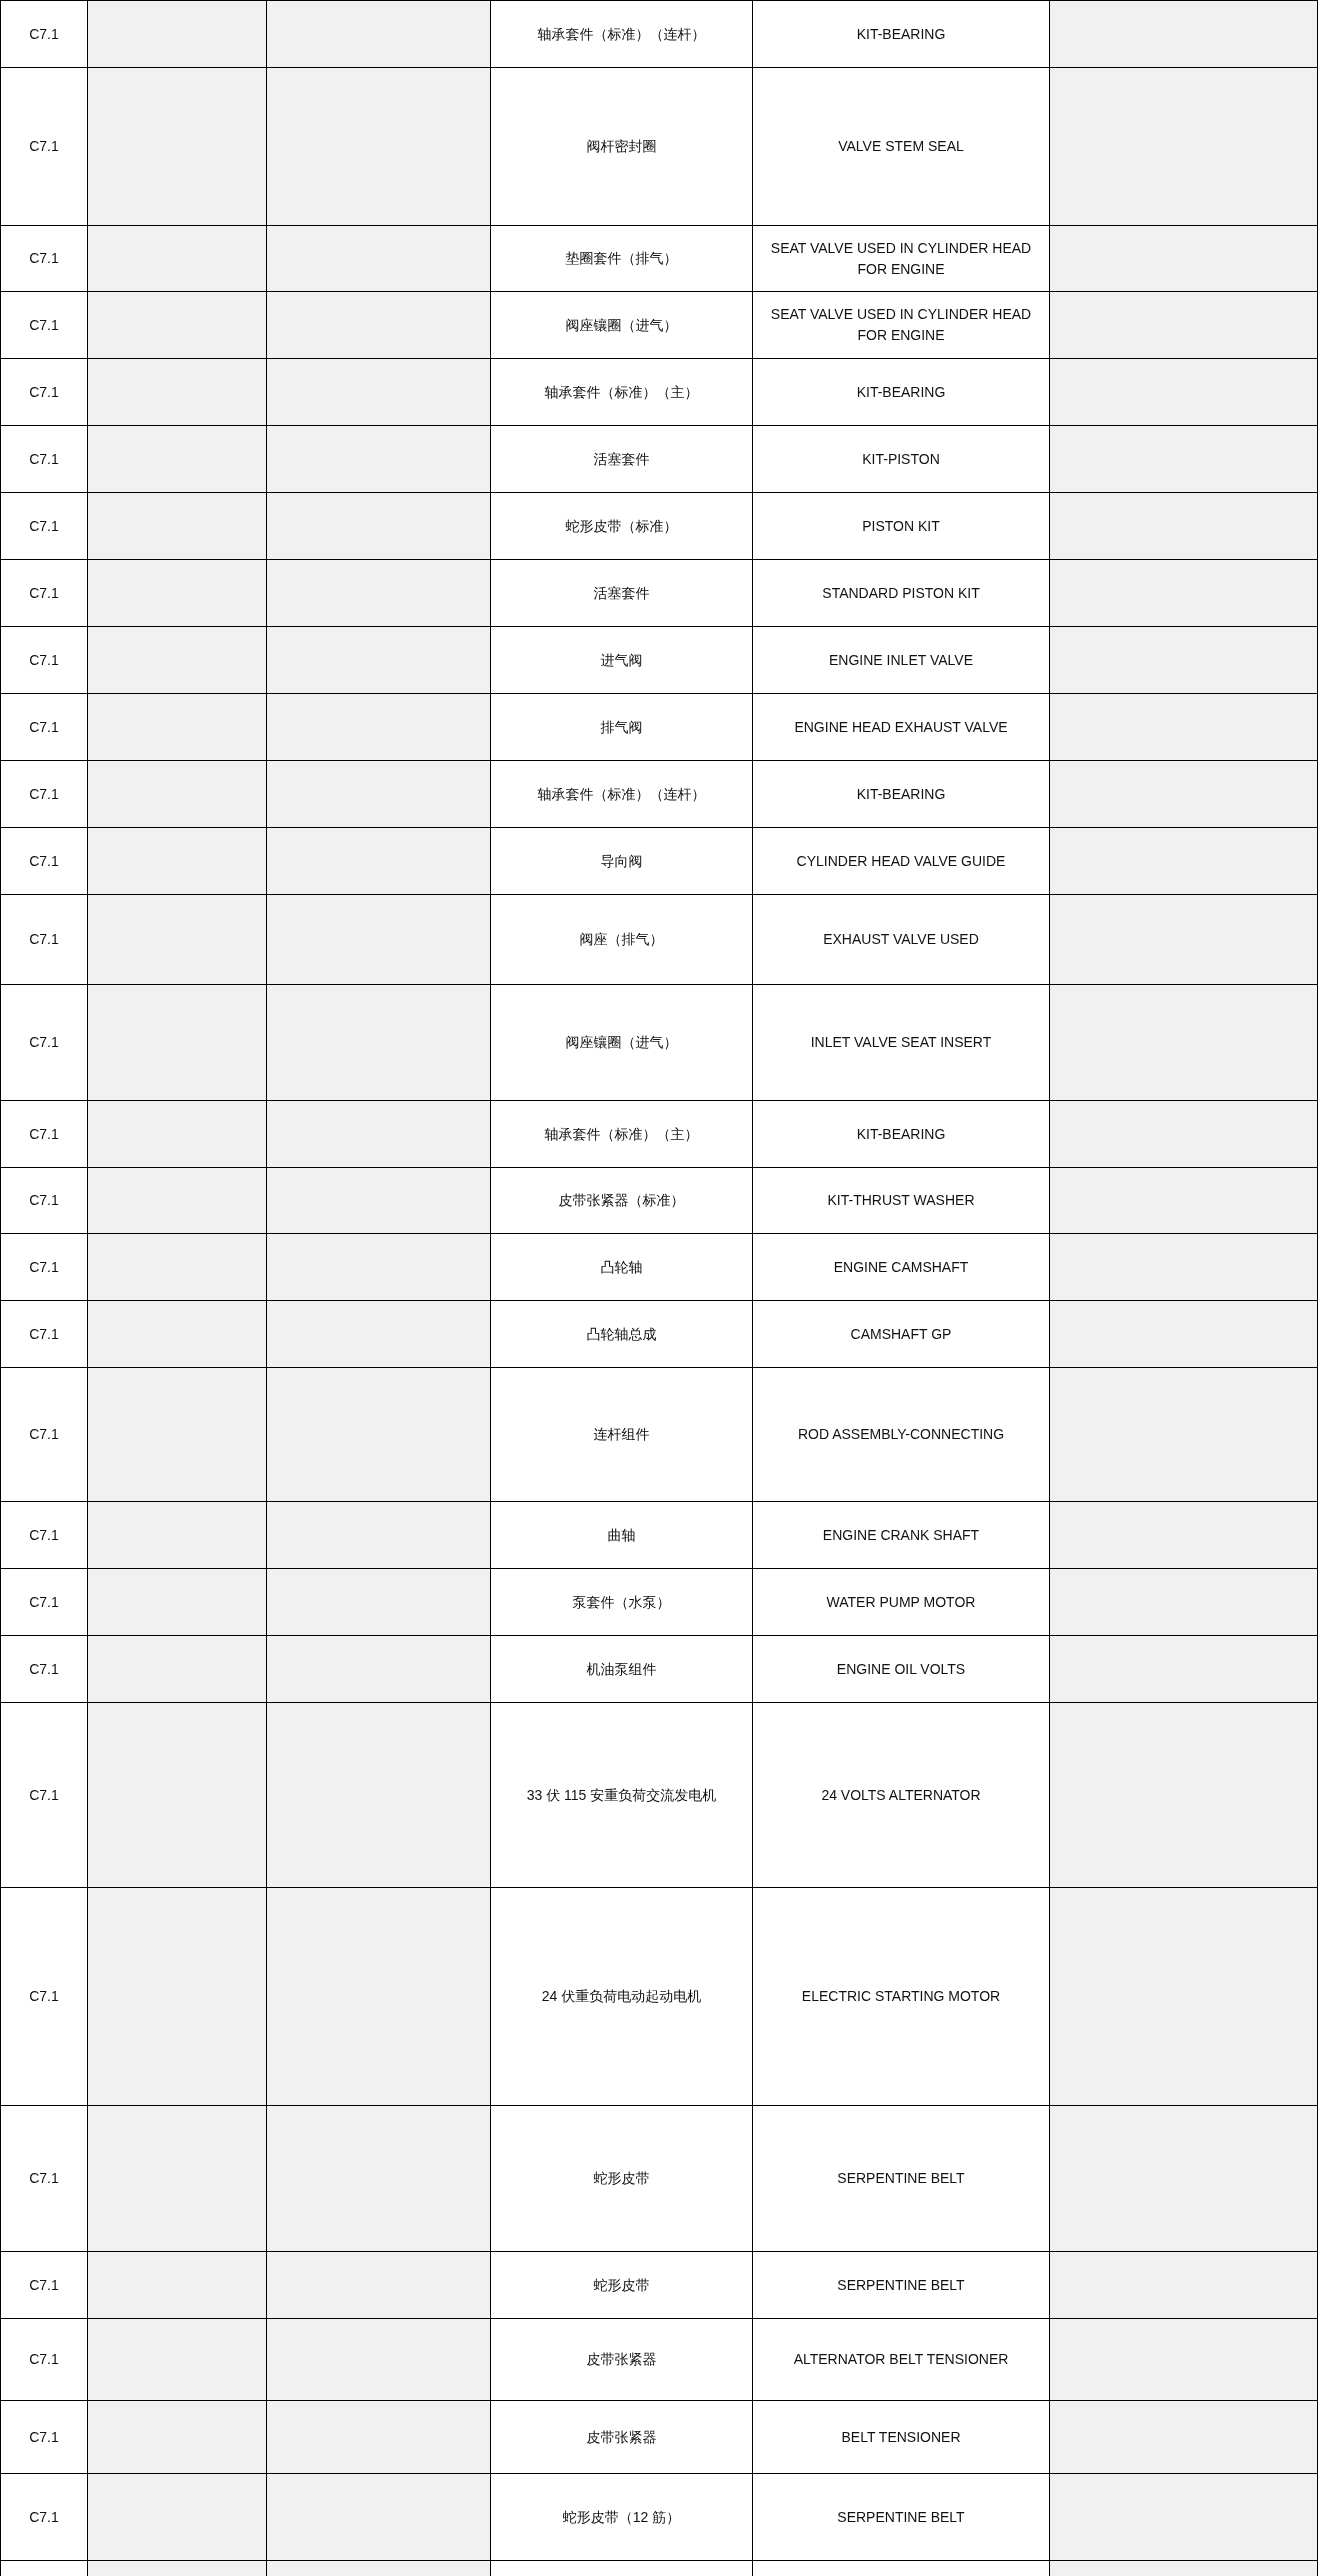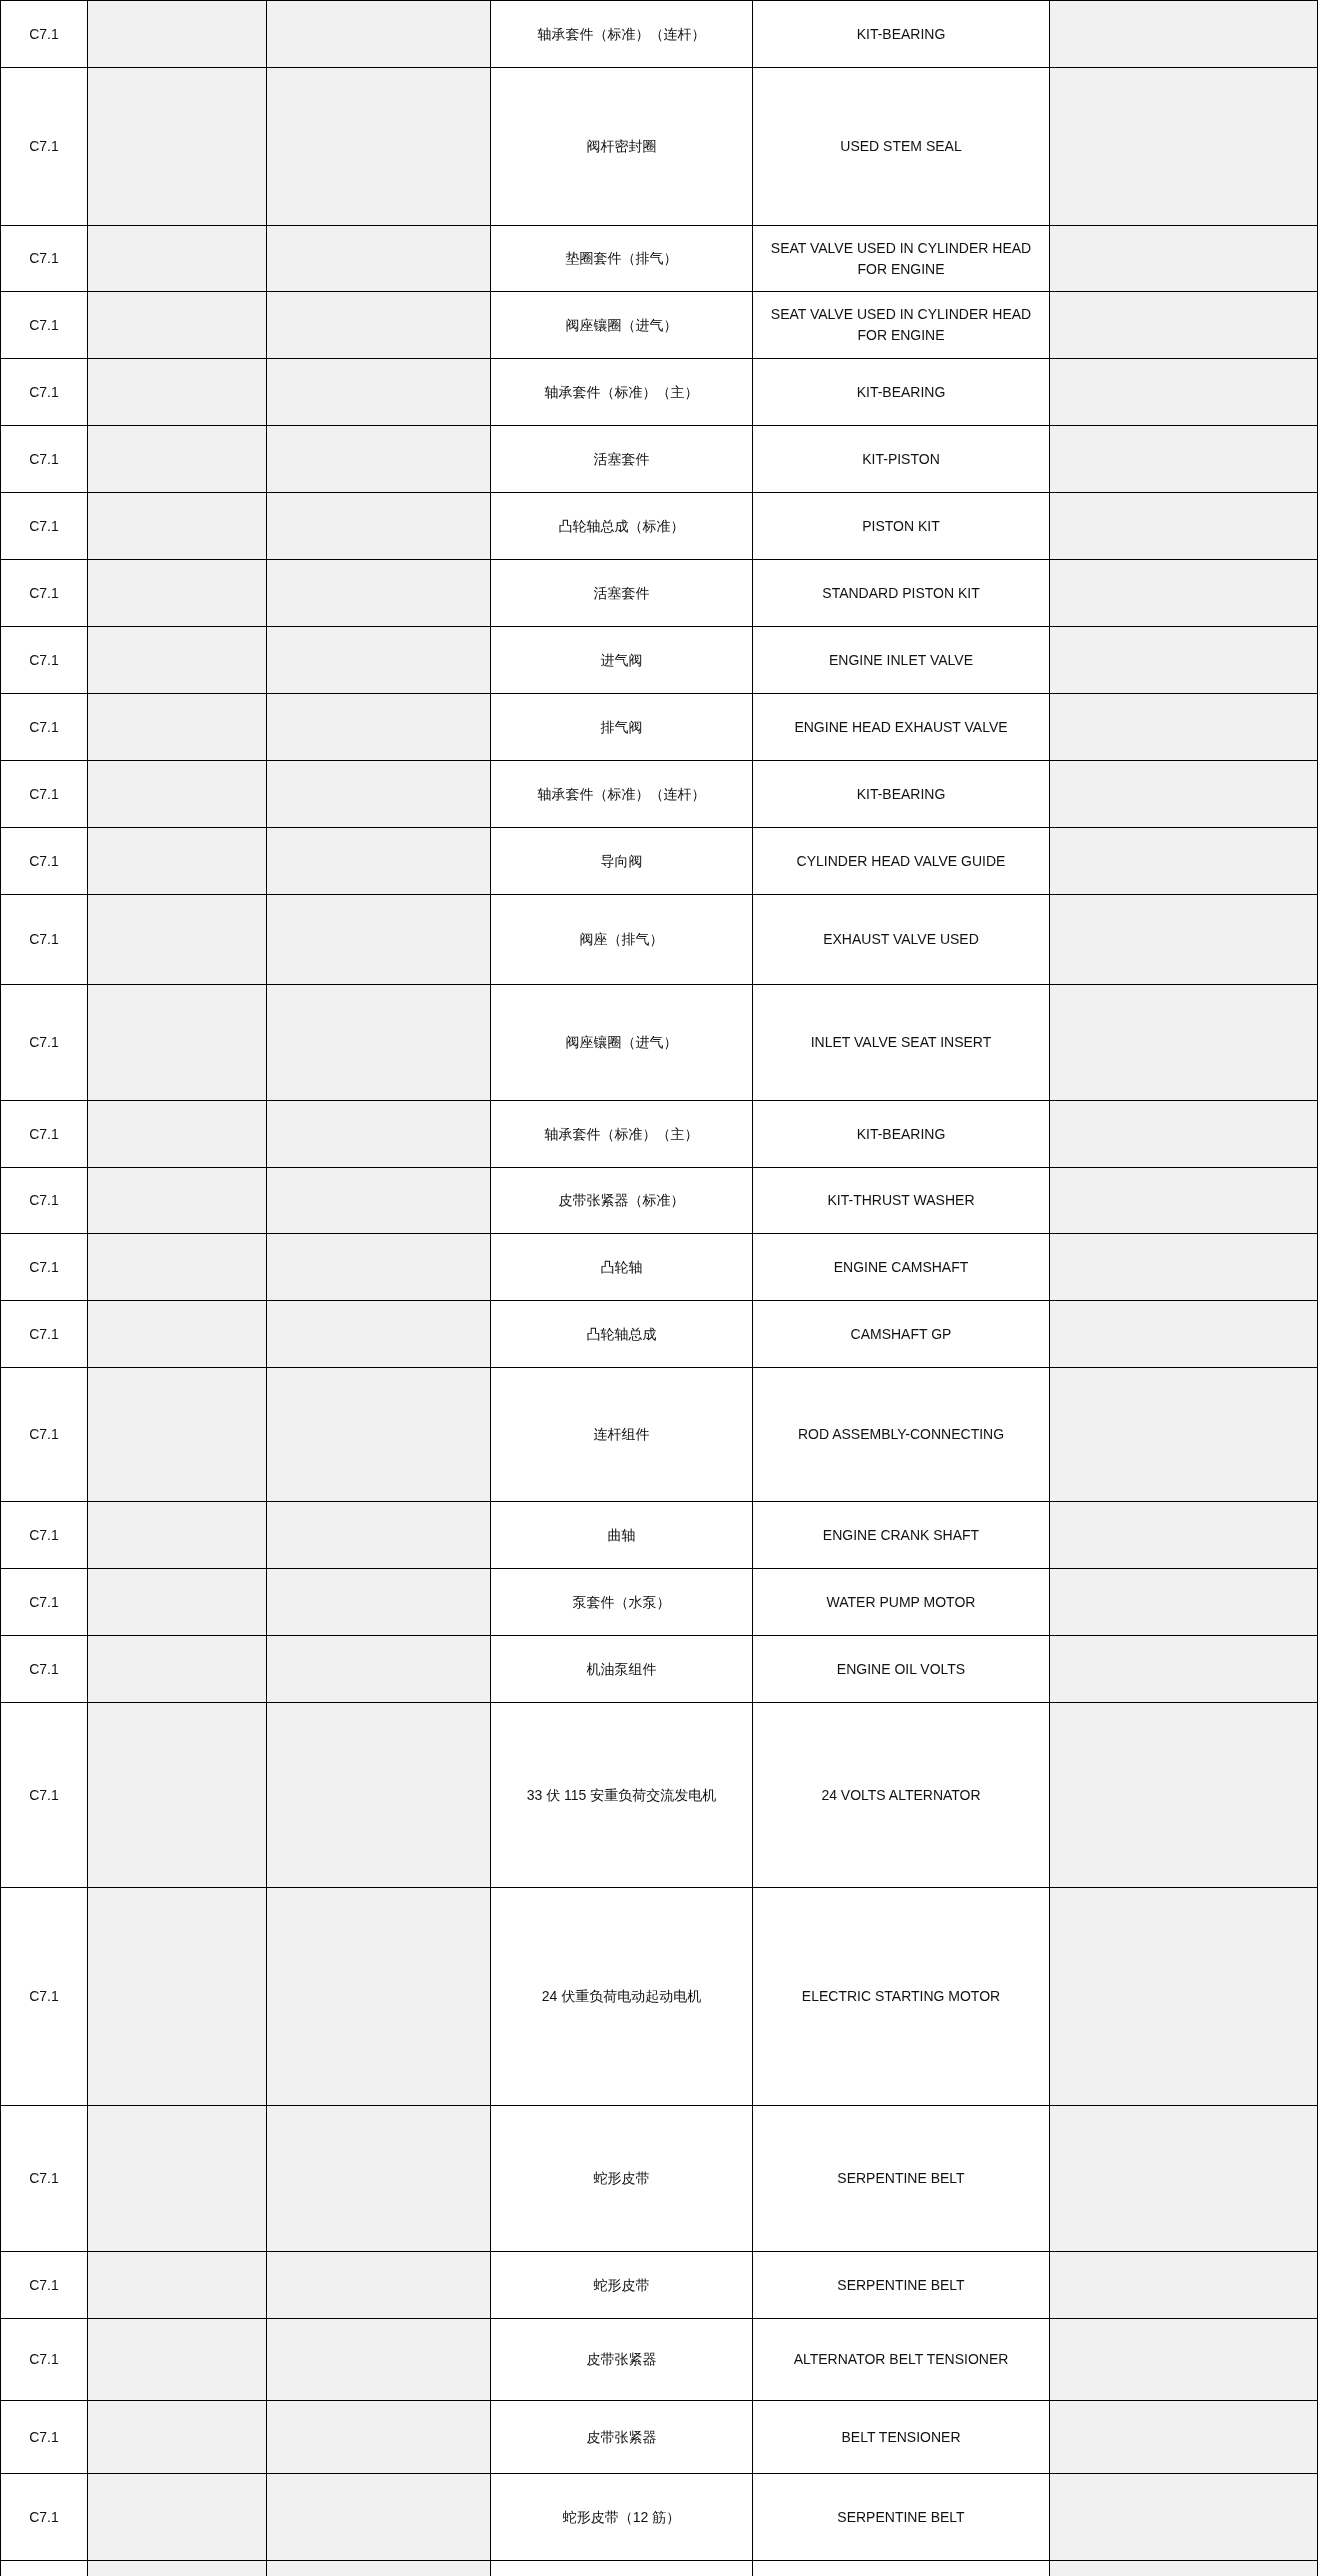--- a/index.html
+++ b/index.html
@@ -39,21 +39,21 @@
           <td class="gray"></td>
           <td class="white">轴承套件（标准）（连杆）</td>
           <td class="white en">KIT-BEARING</td>
           <td class="gray"></td>
         </tr>
         <tr style="height: 158px;">
           <td class="white">C7.1</td>
           <td class="gray"></td>
           <td class="gray"></td>
           <td class="white">阀杆密封圈</td>
-          <td class="white en">USED STEM SEAL</td>
+          <td class="white en">VALVE STEM SEAL</td>
           <td class="gray"></td>
         </tr>
         <tr style="height: 66px;">
           <td class="white">C7.1</td>
           <td class="gray"></td>
           <td class="gray"></td>
           <td class="white">垫圈套件（排气）</td>
           <td class="white en">SEAT VALVE USED IN CYLINDER HEAD FOR ENGINE</td>
           <td class="gray"></td>
         </tr>
@@ -78,21 +78,21 @@
           <td class="gray"></td>
           <td class="gray"></td>
           <td class="white">活塞套件</td>
           <td class="white en">KIT-PISTON</td>
           <td class="gray"></td>
         </tr>
         <tr style="height: 67px;">
           <td class="white">C7.1</td>
           <td class="gray"></td>
           <td class="gray"></td>
-          <td class="white">凸轮轴总成（标准）</td>
+          <td class="white">蛇形皮带（标准）</td>
           <td class="white en">PISTON KIT</td>
           <td class="gray"></td>
         </tr>
         <tr style="height: 67px;">
           <td class="white">C7.1</td>
           <td class="gray"></td>
           <td class="gray"></td>
           <td class="white">活塞套件</td>
           <td class="white en">STANDARD PISTON KIT</td>
           <td class="gray"></td>

